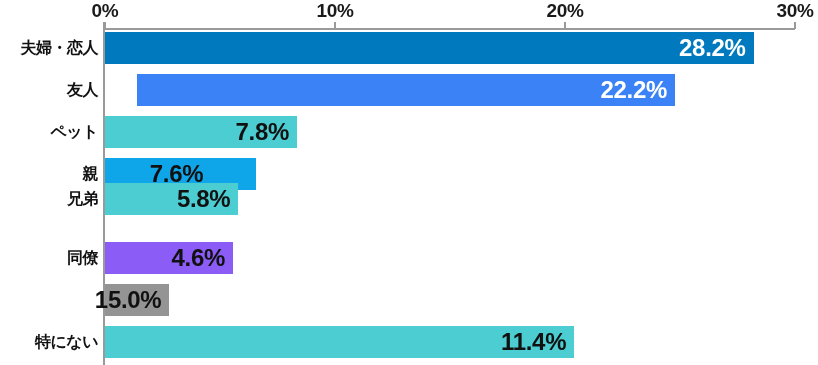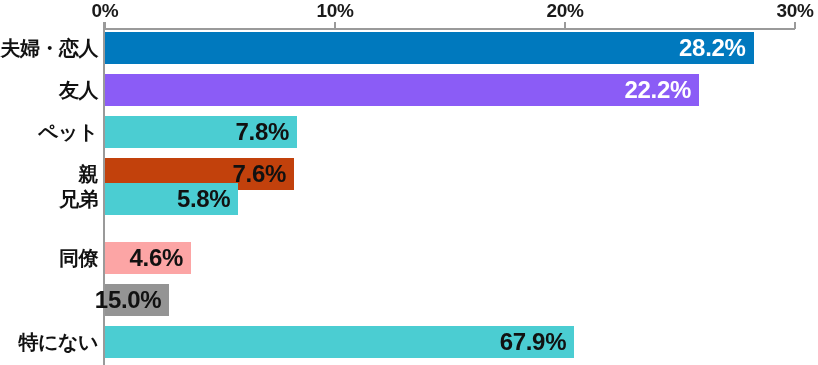--- a/index.html
+++ b/index.html
@@ -61,21 +61,21 @@
   .row {
     position: absolute;
     left: 0;
     width: 818px;
   }
   .cat-label {
     position: absolute;
     left: 0;
     width: 98px;
     text-align: right;
-    font-size: 20px;
+    font-size: 16px;
     font-weight: 700;
     color: #111111;
     letter-spacing: -0.5px;
     white-space: nowrap;
     line-height: 32px;
   }
   .bar {
     position: absolute;
     left: 105px;
     height: 32px;
@@ -111,53 +111,53 @@
     </div>
   <div id="rows">
       <div class="row" style="top: 32px; height: 32px;">
         <div class="cat-label">夫婦・恋人</div>
         <div class="bar" style="width: 648.6px; background: rgb(0, 121, 190);">
           <span class="bar-value" style="color: rgb(255, 255, 255);">28.2%</span>
         </div>
       </div>
       <div class="row" style="top: 74px; height: 32px;">
         <div class="cat-label">友人</div>
-        <div class="bar" style="width: 594px; background: #8b5cf6;">
+        <div class="bar" style="width: 538px; background: #3b82f6; margin-left: 32px;">
           <span class="bar-value" style="color: rgb(255, 255, 255);">22.2%</span>
         </div>
       </div>
       <div class="row" style="top: 116px; height: 32px;">
         <div class="cat-label">ペット</div>
         <div class="bar" style="width: 192px; background: rgb(75, 205, 210);">
           <span class="bar-value" style="color: rgb(17, 17, 17);">7.8%</span>
         </div>
       </div>
       <div class="row" style="top: 158px; height: 32px;">
         <div class="cat-label">親</div>
-        <div class="bar" style="width: 189px; background: #c2410c;">
+        <div class="bar" style="width: 151px; background: #0ea5e9; justify-content: center;">
           <span class="bar-value" style="color: rgb(17, 17, 17);">7.6%</span>
         </div>
       </div>
       <div class="row" style="top: 183px; height: 32px;">
         <div class="cat-label">兄弟</div>
         <div class="bar" style="width: 133.4px; background: rgb(75, 205, 210); padding-left: 16px;">
           <span class="bar-value" style="color: rgb(17, 17, 17);">5.8%</span>
         </div>
       </div>
       <div class="row" style="top: 242px; height: 32px;">
         <div class="cat-label">同僚</div>
-        <div class="bar" style="width: 86px; background: #fca5a5;">
+        <div class="bar" style="width: 128px; background: #8b5cf6;">
           <span class="bar-value" style="color: rgb(17, 17, 17);">4.6%</span>
         </div>
       </div>
       <div class="row" style="top: 284px; height: 32px;">
         <div class="bar" style="width: 64.4px; background: rgb(148, 148, 148);">
           <span class="bar-value" style="color: rgb(17, 17, 17);">15.0%</span>
         </div>
       </div>
       <div class="row" style="top: 326px; height: 44px;">
         <div class="cat-label">特にない</div>
         <div class="bar" style="width: 469.2px; background: rgb(75, 205, 210);">
-          <span class="bar-value" style="color: rgb(17, 17, 17);">67.9%</span>
+          <span class="bar-value" style="color: rgb(17, 17, 17);">11.4%</span>
         </div>
       </div>
     </div>
 </div>
 
 </body></html>

